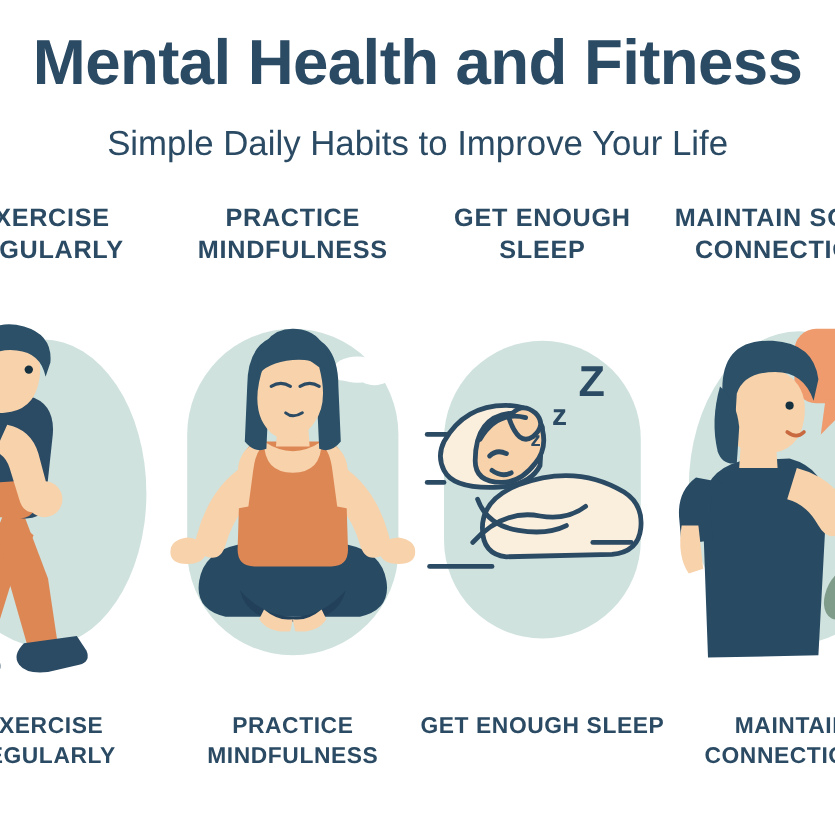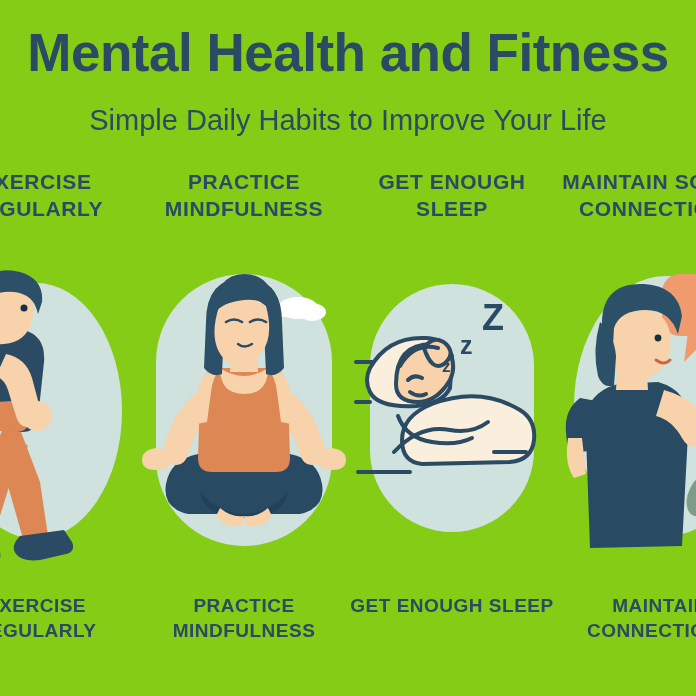--- a/index.html
+++ b/index.html
@@ -12,21 +12,21 @@
     overflow: hidden;
     background: #faeedd;
     font-family: "Liberation Sans", sans-serif;
     position: relative;
   }
   .poster {
     position: absolute;
     left: 0; top: 0;
     width: 696px;
     height: 696px;
-    background: #84cc16;
+    background: #ffffff;
     overflow: hidden;
   }
 
   
   .title {
     position: absolute;
     left: 50%;
     transform: translateX(-50%);
     top: 24px;
     width: 760px;

